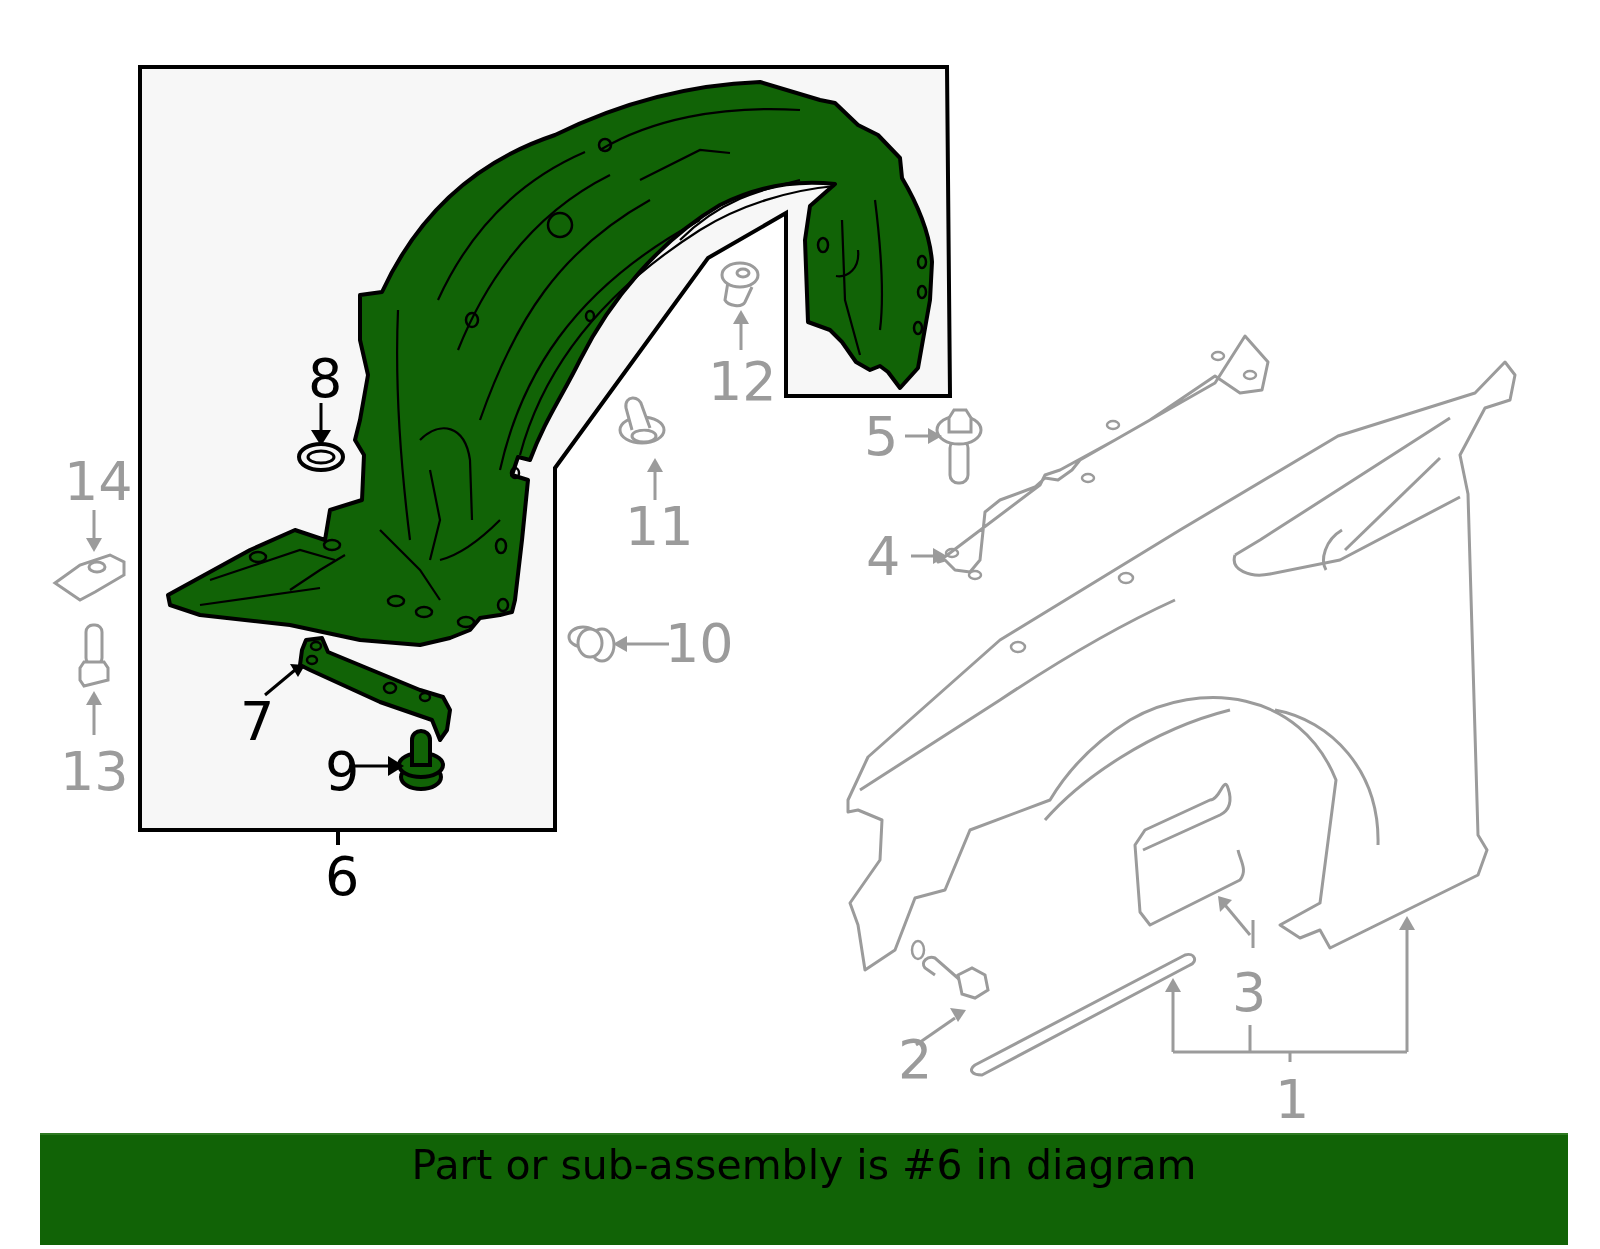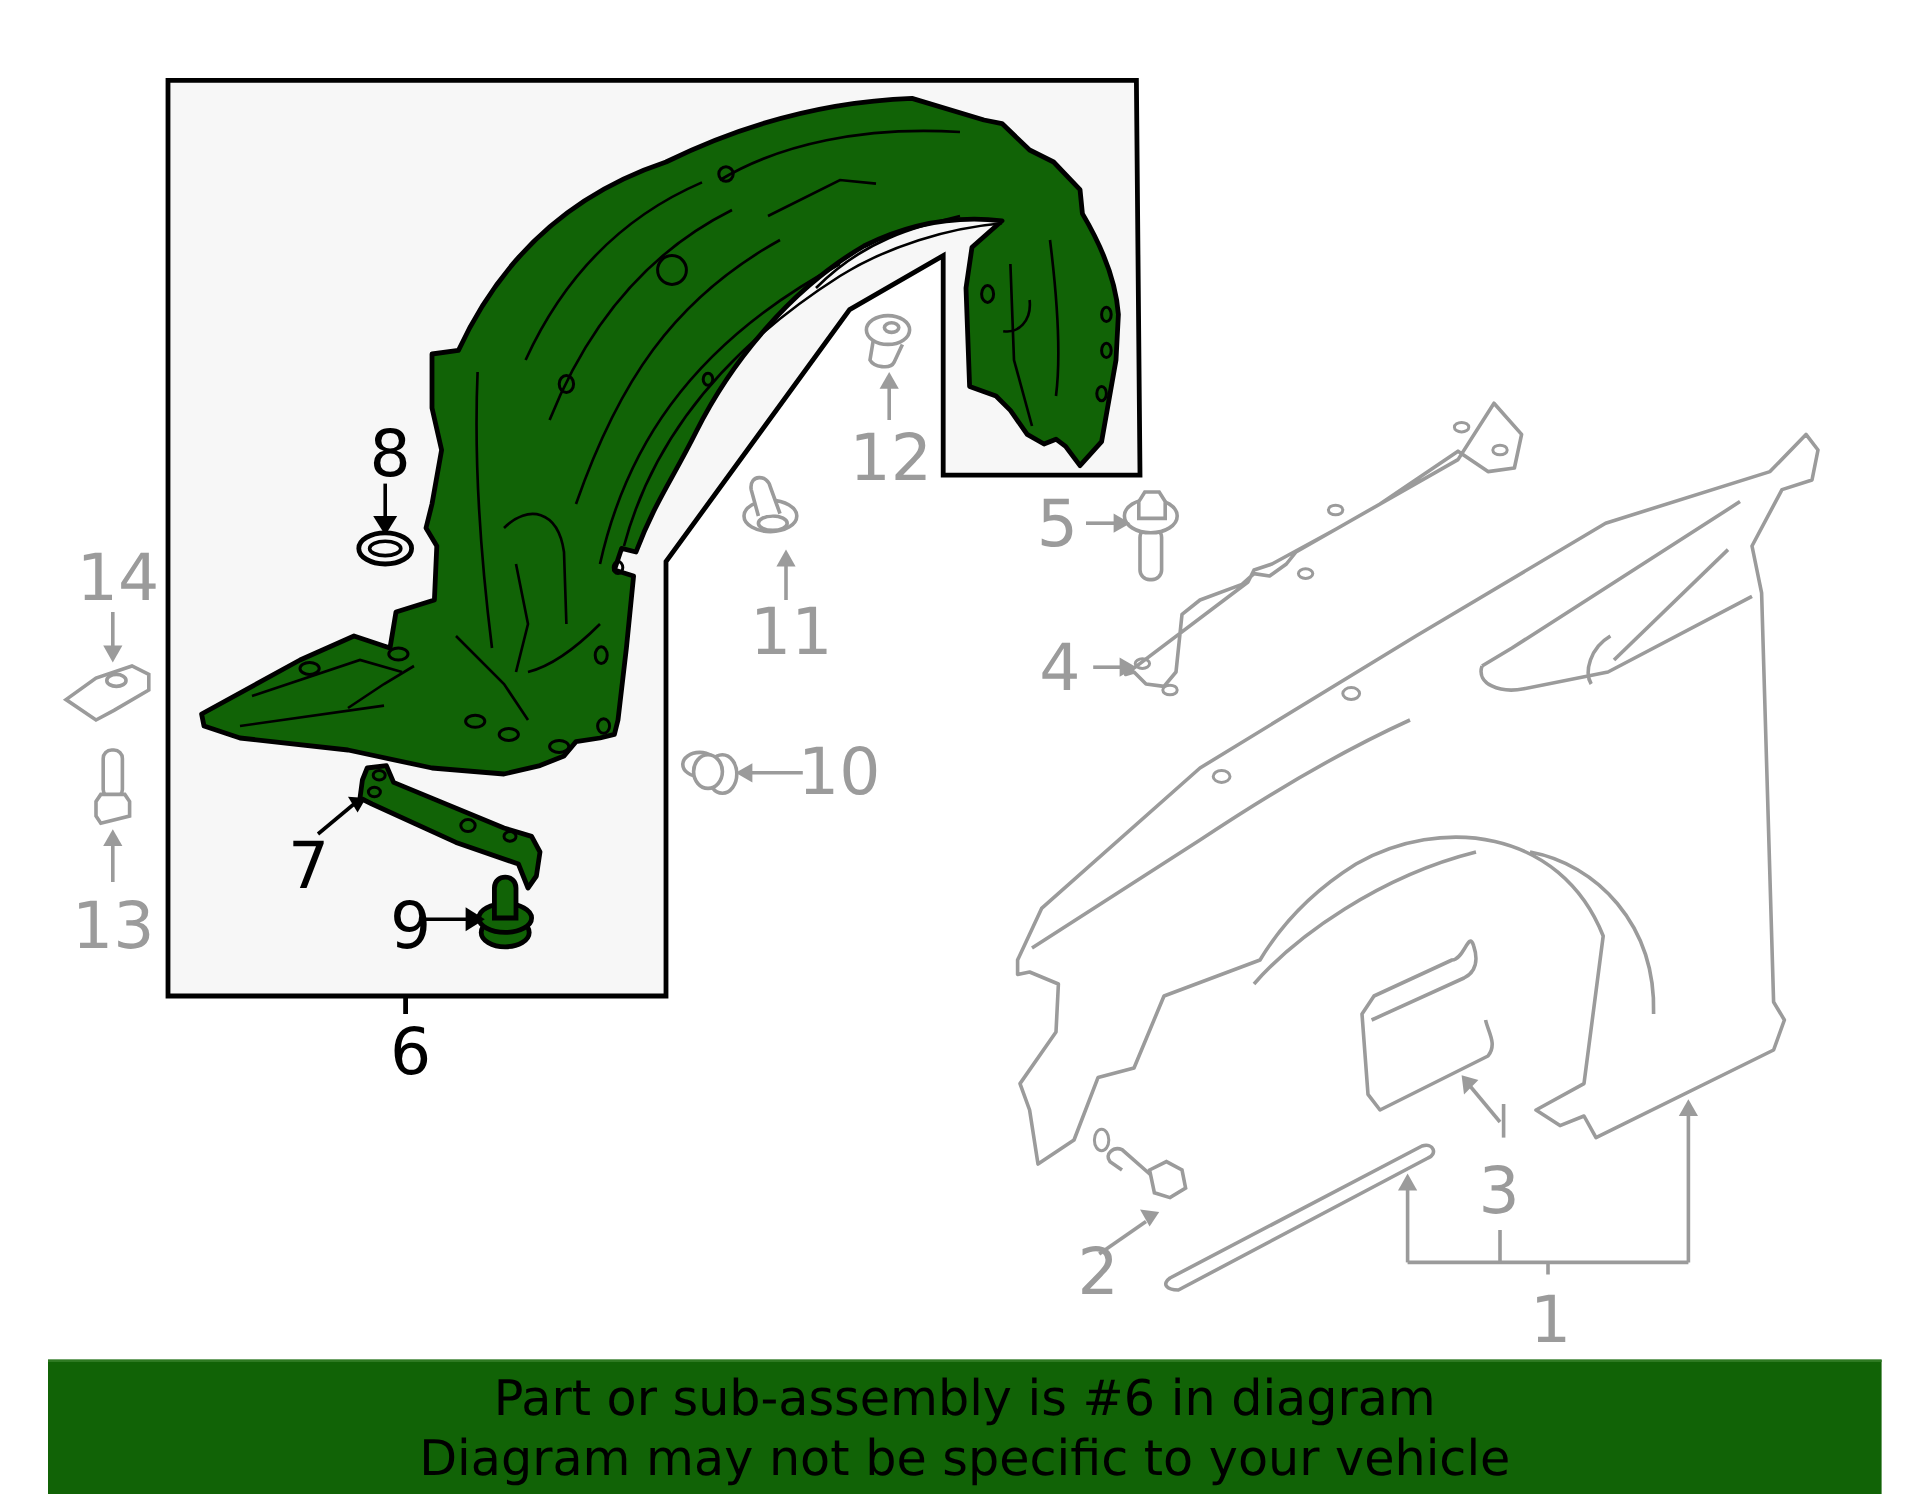--- a/index.html
+++ b/index.html
@@ -210,14 +210,13 @@
   <text class="callout black" x="325" y="790">9</text>
   <text class="callout gray" x="665" y="662">10</text>
   <text class="callout gray" x="625" y="545">11</text>
   <text class="callout gray" x="708" y="400">12</text>
   <text class="callout gray" x="60" y="790">13</text>
   <text class="callout gray" x="64" y="500">14</text>
 </svg>
 
 <div class="banner">
   <div>Part or sub-assembly is #6 in diagram</div>
-  <div>Diagram may not be specific to your vehicle</div>
 </div>
 
 </body></html>

